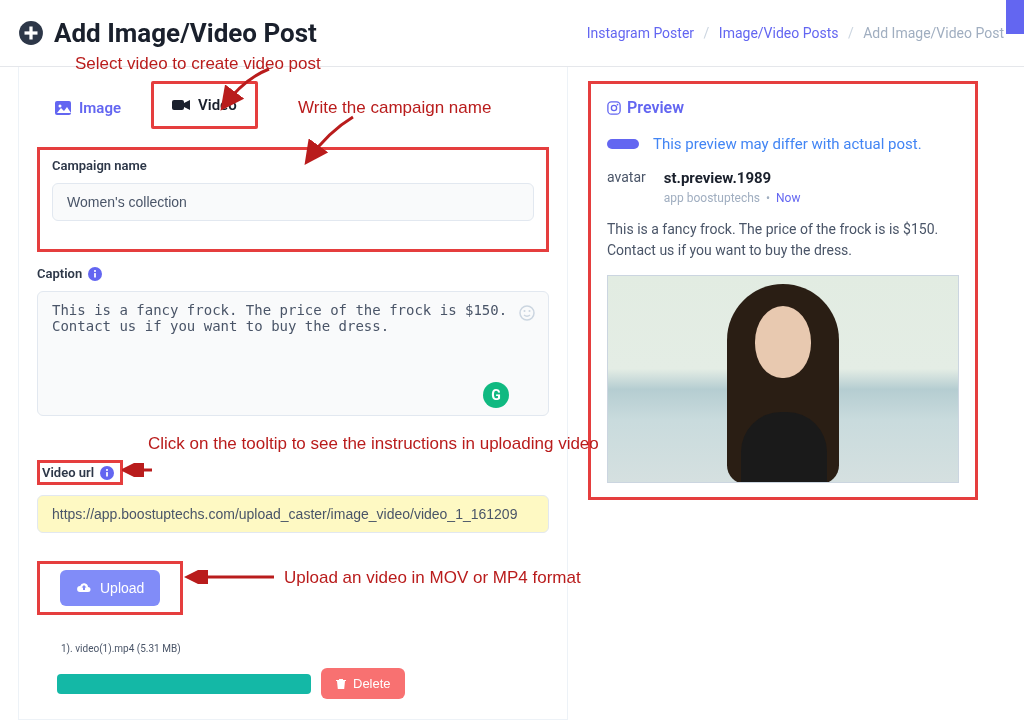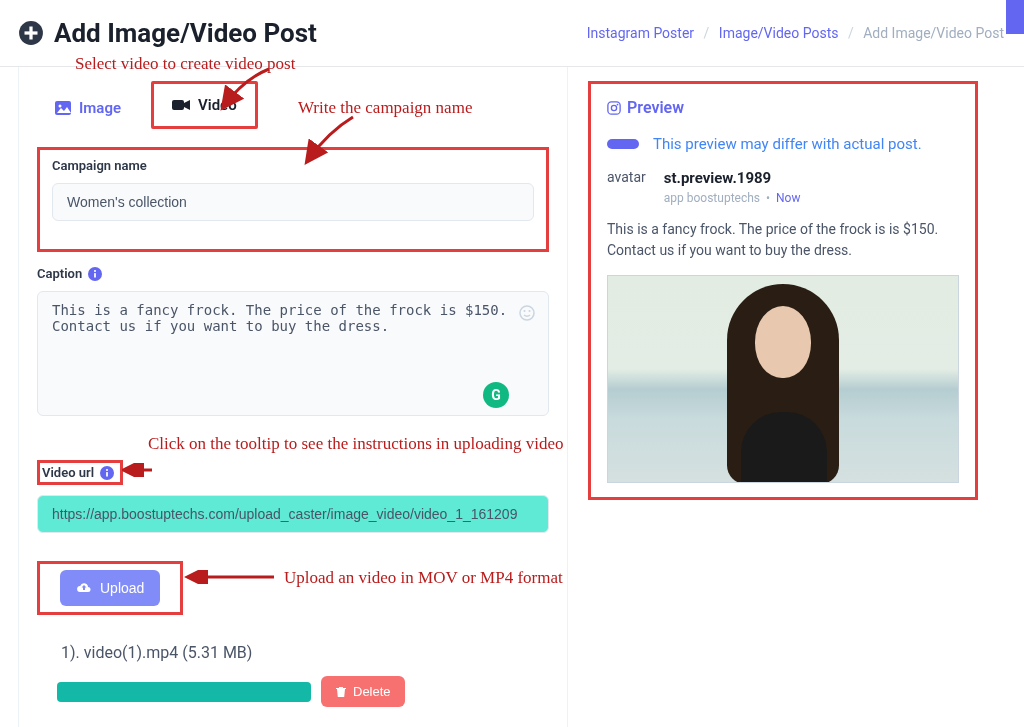--- a/index.html
+++ b/index.html
@@ -31,21 +31,21 @@
 .emoji-icon { position: absolute; top: 14px; right: 14px; width: 16px; height: 16px; fill: #cbd5e0; }
 .grammar-badge { position: absolute; bottom: 12px; right: 40px; width: 26px; height: 26px; background: #10b981; border-radius: 50%; display: flex; align-items: center; justify-content: center; color: #fff; font-weight: 700; font-size: 14px; }
 
 .red-box-1 { border: 3px solid #e53e3e; padding: 8px 12px 14px 12px; margin-bottom: 14px; }
 .red-box-2 { border: 3px solid #e53e3e; display: inline-block; padding: 2px 6px 2px 2px; }
 .red-box-3 { border: 3px solid #e53e3e; display: inline-block; padding: 6px 20px; }
 
 .upload-btn { background: #818cf8; color: #fff; border: none; padding: 10px 16px; border-radius: 6px; font-size: 14px; font-weight: 500; display: inline-flex; align-items: center; gap: 8px; cursor: pointer; }
 .upload-btn svg { width: 16px; height: 16px; fill: #fff; }
 
-.file-list { margin-top: 28px; padding-left: 24px; font-size: 16px; color: #4a5568; }
+.file-list { margin-top: 28px; padding-left: 24px; font-size: 10px; color: #4a5568; }
 .progress-row { display: flex; gap: 10px; margin-top: 14px; align-items: center; padding-left: 20px; }
 .progress-bar { flex: 0 0 254px; height: 20px; background: #14b8a6; border-radius: 4px; }
 .delete-btn { background: #f87171; color: #fff; border: none; padding: 8px 14px; border-radius: 6px; font-size: 13px; display: inline-flex; align-items: center; gap: 6px; cursor: pointer; }
 .delete-btn svg { width: 12px; height: 12px; fill: #fff; }
 
 .right-panel { flex: 0 0 390px; border: 3px solid #e53e3e; padding: 14px 16px; margin-top: 14px; align-self: flex-start; }
 .preview-title { color: #6366f1; font-size: 16px; font-weight: 600; display: flex; align-items: center; gap: 6px; margin-bottom: 18px; }
 .preview-title svg { width: 14px; height: 14px; fill: #6366f1; }
 .preview-notice { display: flex; align-items: center; gap: 14px; margin-bottom: 16px; }
 .pill { width: 32px; height: 10px; background: #6366f1; border-radius: 10px; }
@@ -56,21 +56,21 @@
 .username { font-weight: 700; color: #1a202c; }
 .app-line { font-size: 12px; color: #a0aec0; margin-top: 4px; }
 .app-line .now { color: #6366f1; }
 .preview-caption { font-size: 14px; color: #4a5568; line-height: 1.5; margin-bottom: 14px; }
 .preview-image { width: 100%; height: 208px; border: 1px solid #cbd5e0; background: linear-gradient(to bottom, #e2ece2 0%, #e4ede5 45%, #b5cdd1 55%, #c9dbdd 70%, #d5e0e0 100%); position: relative; overflow: hidden; }
 .portrait { position: absolute; top: 8px; left: 50%; transform: translateX(-50%); width: 160px; height: 200px; }
 .hair { position: absolute; top: 0; left: 24px; width: 112px; height: 200px; background: #2a1e14; border-radius: 60px 60px 20px 20px; }
 .face { position: absolute; top: 22px; left: 52px; width: 56px; height: 72px; background: #e8c9b0; border-radius: 50% 50% 48% 48%; }
 .dress { position: absolute; bottom: 0; left: 38px; width: 86px; height: 72px; background: #1a1a1a; border-radius: 40px 40px 0 0; }
 
-.annotation { position: absolute; color: #b91c1c; font-size: 17px; font-family: Liberation Serif, serif; pointer-events: none; }
+.annotation { position: absolute; color: #b91c1c; font-size: 17px; font-family: Liberation Sans, sans-serif; pointer-events: none; }
 .arrow { position: absolute; pointer-events: none; }
 </style>
 </head>
 <body>
 
 <div class="top-strip"></div>
 
 <div class="header">
   <div class="page-title">
     <svg viewBox="0 0 24 24">
@@ -144,21 +144,21 @@
             <span style="display:inline-flex;align-items:center;gap:6px;">
               <span>Video url</span>
               <svg class="info-icon" viewBox="0 0 16 16">
                   <circle cx="8" cy="8" r="8" fill="#6366f1"></circle>
                   <rect x="7" y="7" width="2" height="5" fill="#fff"></rect>
                   <circle cx="8" cy="4.5" r="1.2" fill="#fff"></circle>
                 </svg>
             </span>
           </span>
         </div>
-        <input class="text-input" type="text" style="background: #5eead4;" value="https://app.boostuptechs.com/upload_caster/image_video/video_1_161209">
+        <input class="text-input" type="text" style="background: #fef9c3;" value="https://app.boostuptechs.com/upload_caster/image_video/video_1_161209">
       </div>
 
       <div style="margin-top:28px;">
         <span class="red-box-3">
           <button class="upload-btn">
             <svg viewBox="0 0 16 16">
                 <path d="M12 7a4 4 0 00-7.8-1A3 3 0 004 12h8a2.5 2.5 0 000-5z" fill="#fff"></path>
                 <path d="M8 5l-2.5 2.5h1.5V10h2V7.5h1.5L8 5z" fill="#818cf8"></path>
               </svg>
             <span>Upload</span>

